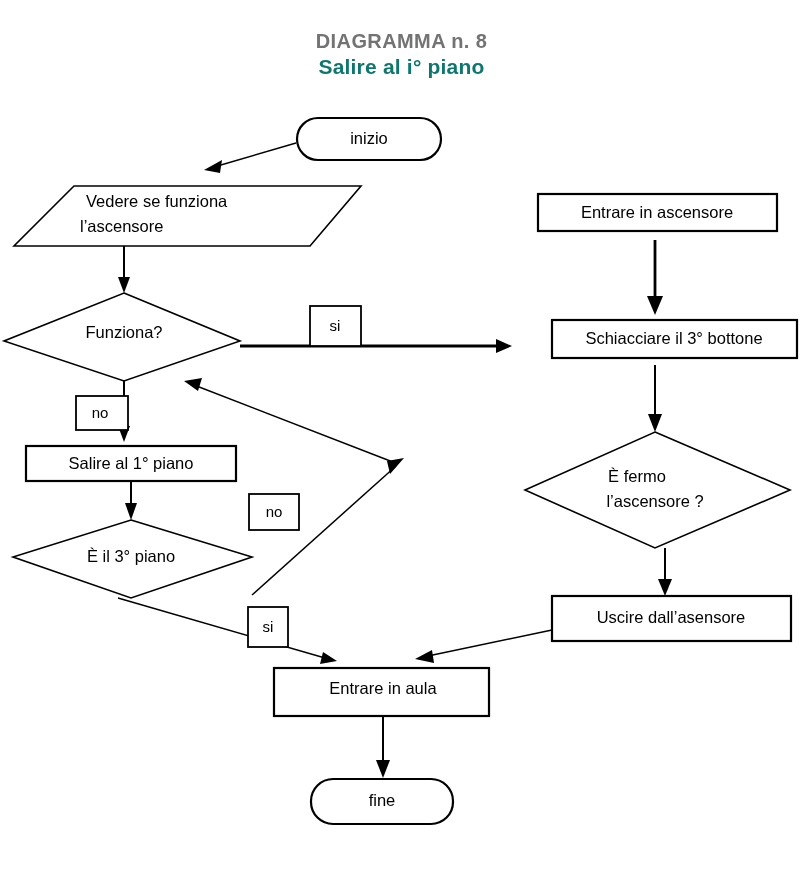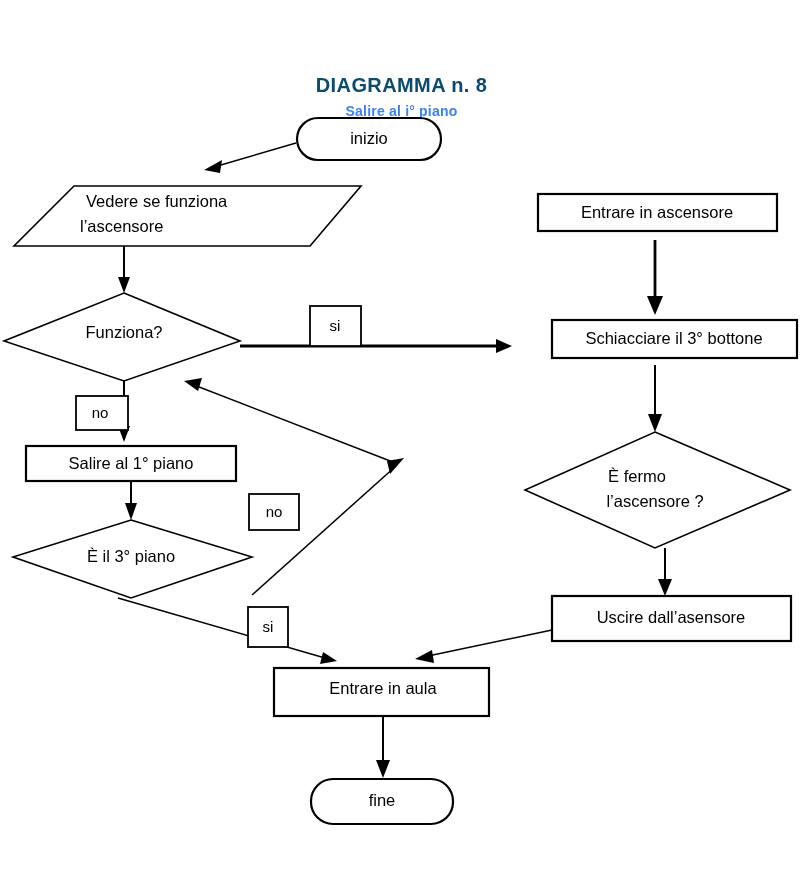--- a/index.html
+++ b/index.html
@@ -20,29 +20,28 @@
     left: 0;
     top: 28px;
     width: 803px;
     text-align: center;
     user-select: none;
   }
   #title-block .line1 {
     font-size: 20px;
     font-weight: bold;
     letter-spacing: 0.4px;
-    color: #0c4a6e;
+    color: #737373;
     line-height: 26px;
-    margin-top: 44px;
   }
   #title-block .line2 {
-    font-size: 14px;
+    font-size: 21px;
     font-weight: bold;
     letter-spacing: 0.2px;
-    color: #3b82f6;
+    color: #0f766e;
     line-height: 26px;
   }
   svg#flow {
     position: absolute;
     left: 0;
     top: 0;
     width: 803px;
     height: 884px;
   }
   svg#flow text {

